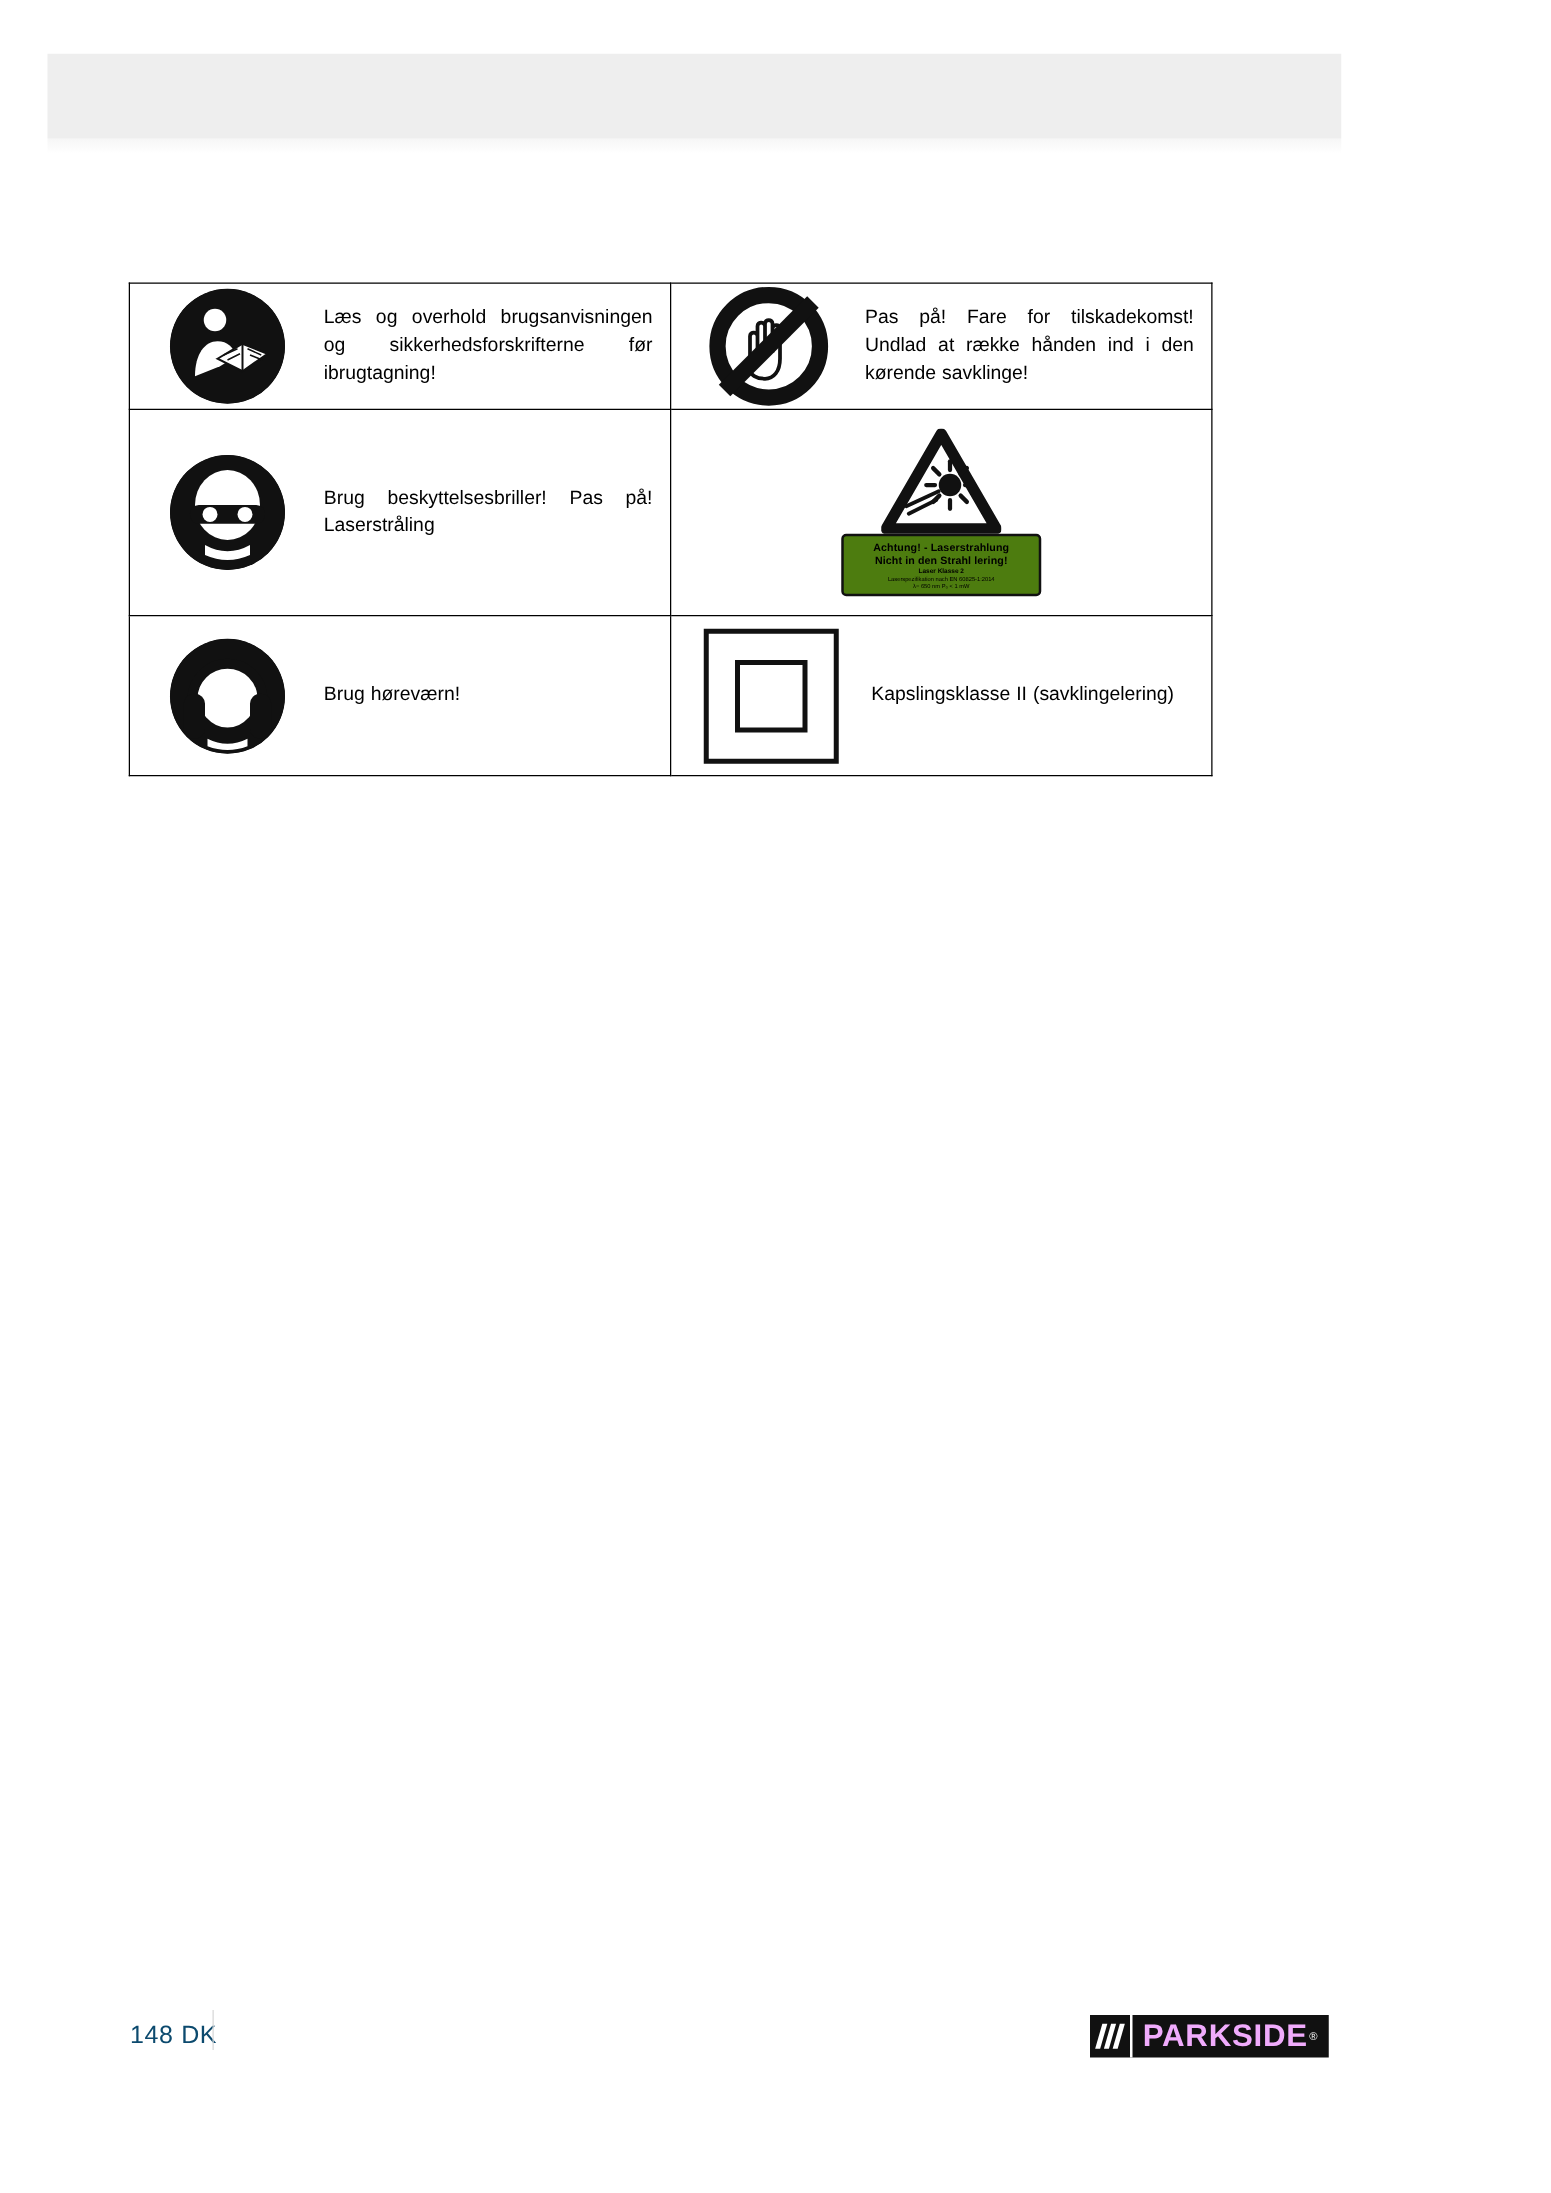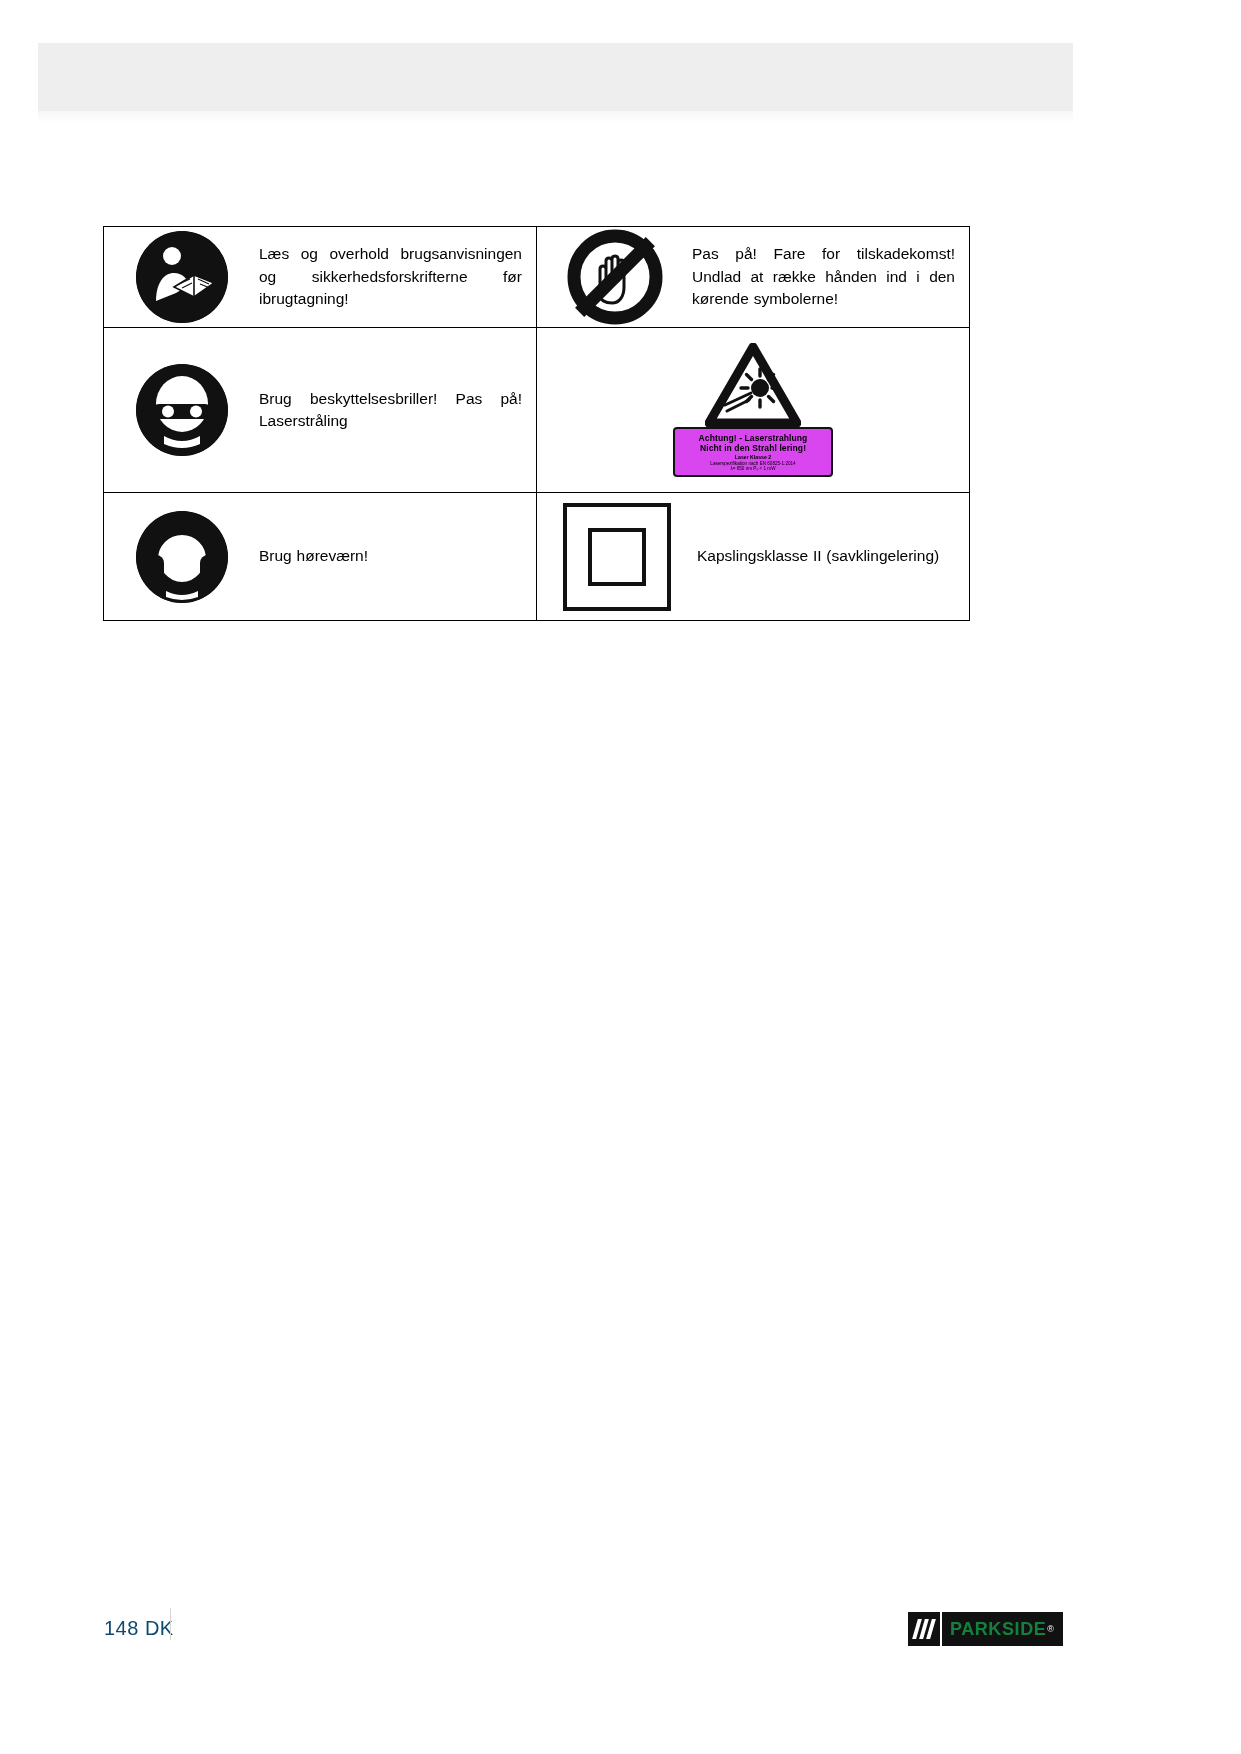--- a/index.html
+++ b/index.html
@@ -103,21 +103,21 @@
     width: 96px; height: 84px;
     position: relative;
     margin: 0 auto;
   }
 
   
   .laser-plate {
     width: 160px;
     border: 2.5px solid #111;
     border-radius: 4px;
-    background: #d946ef;
+    background: #4d7c0f;
     padding: 4px 3px 4px;
     text-align: center;
     font-family: "Liberation Sans", sans-serif;
   }
   .lp-l1 { font-size: 8.5px; font-weight: bold; letter-spacing: .1px; }
   .lp-l2 { font-size: 8.5px; font-weight: bold; letter-spacing: .1px; }
   .lp-l3 { font-size: 5.2px; font-weight: bold; margin-top: 1px; }
   .lp-l4 { font-size: 4.6px; margin-top: 1.5px; }
   .lp-l5 { font-size: 4.6px; }
 
@@ -161,22 +161,22 @@
   .brand .slashes i {
     display: block;
     width: 4px; height: 20px;
     background: #fff;
     transform: skewX(-16deg);
   }
   .brand .divider {
     width: 2px; height: 34px; background: #fff; margin-right: 8px;
   }
   .brand .word {
-    color: #15803d;
-    font-size: 18px;
+    color: #f0abfc;
+    font-size: 25px;
     font-weight: bold;
     letter-spacing: 0.6px;
     font-family: "Liberation Sans", sans-serif;
   }
   .brand .reg {
     color: #fff; font-size: 9px; vertical-align: super; margin-left: 1px;
   }
   .bottom-band {
     position: absolute;
     left: 0; top: 1700px;
@@ -220,21 +220,21 @@
               <div class="prohib">
                 <svg viewBox="0 0 96 96" width="96" height="96" aria-hidden="true">
                   <circle cx="48" cy="48" r="41" fill="none" stroke="#111" stroke-width="13"></circle>
                   <g>
                     <path d="M33 66 L33 40 C33 36 39 36 39 40 L39 54 L39 32 C39 28 45 28 45 32 L45 53 L45 30 C45 26 51 26 51 30 L51 53 L51 34 C51 30 57 30 57 34 L57 58 C57 68 52 74 45 74 C38 74 33 71 33 66 Z" fill="#fff" stroke="#111" stroke-width="3"></path>
                   </g>
                   <rect x="41.5" y="-2" width="13" height="100" fill="#111" transform="rotate(45 48 48)"></rect>
                 </svg>
               </div>
             </div>
-            <div class="cell-text">Pas på! Fare for tilskadekomst! Undlad at række hånden ind i den kørende symbolerne!</div>
+            <div class="cell-text">Pas på! Fare for tilskadekomst! Undlad at række hånden ind i den kørende savklinge!</div>
           </div>
         </td>
       </tr>
 
       <tr class="r2">
         <td>
           <div class="cell-inner">
             <div class="icon-box">
               <div class="disc">
                 <svg viewBox="0 0 92 92" width="92" height="92" aria-hidden="true">

